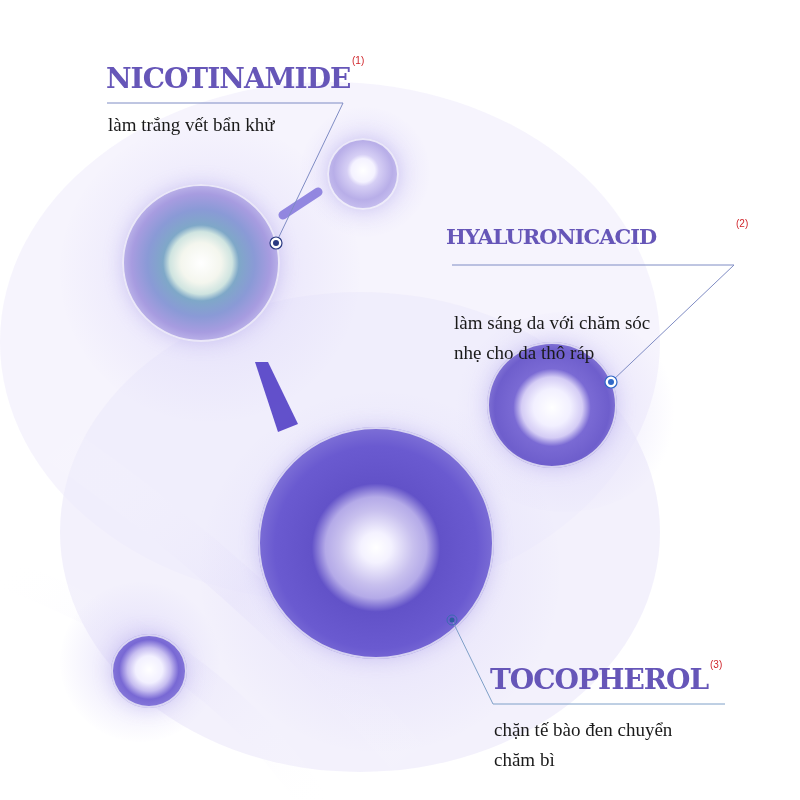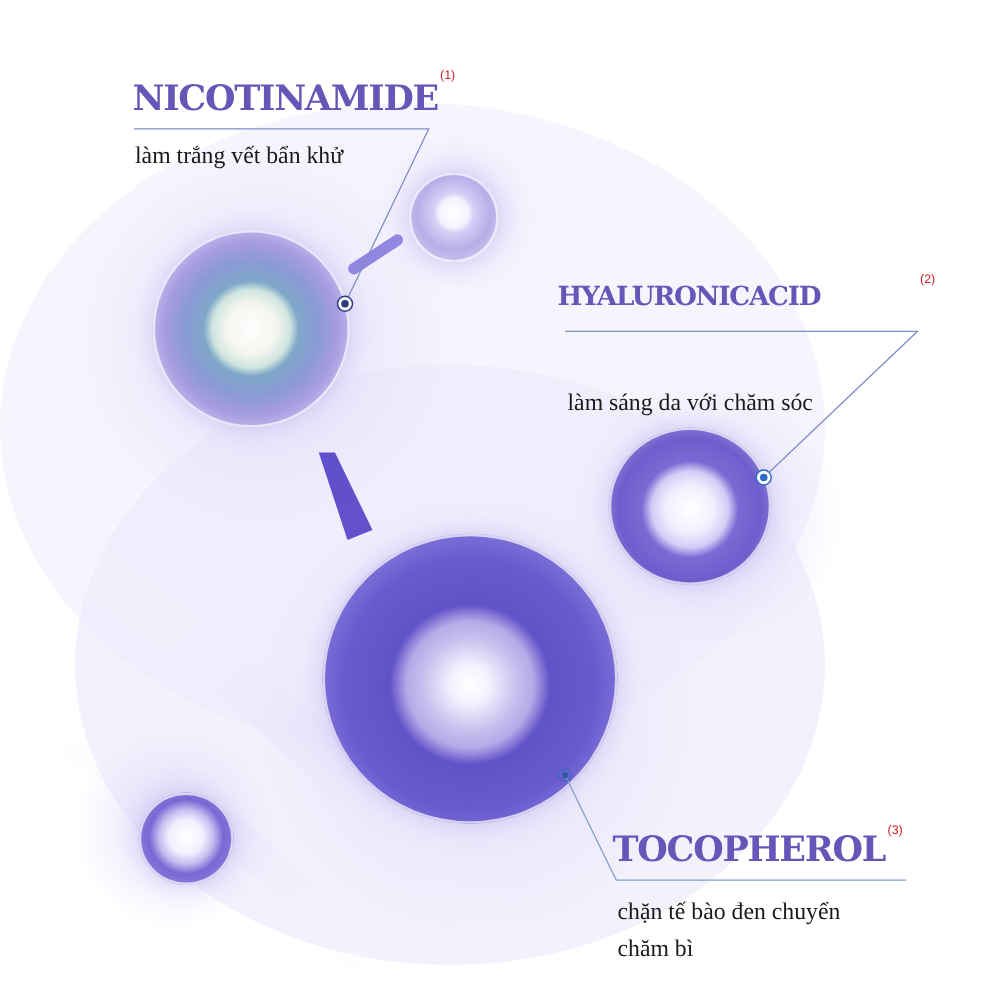--- a/index.html
+++ b/index.html
@@ -109,20 +109,21 @@
   <div class="title" style="left:106px;top:50px;font-size:28px;">NICOTINAMIDE</div>
   <div class="sup" style="left:352px;top:43px;">(1)</div>
   <div class="desc" style="left:108px;top:98px;">
     <div>làm trắng vết bẩn khử</div>
   </div>
 
   <div class="title" style="left:446px;top:212px;font-size:21px;">HYALURONICACID</div>
   <div class="sup" style="left:736px;top:206px;">(2)</div>
   <div class="desc" style="left:454px;top:260px;margin-top:36px;">
     <div>làm sáng da với chăm sóc</div>
+    <div>nhẹ cho da thô ráp</div>
   </div>
 
   <div class="title" style="left:490px;top:651px;font-size:28px;">TOCOPHEROL</div>
   <div class="sup" style="left:710px;top:647px;">(3)</div>
   <div class="desc" style="left:494px;top:703px;">
     <div>chặn tế bào đen chuyển</div>
     <div>chăm bì</div>
   </div>
 
 </div>

